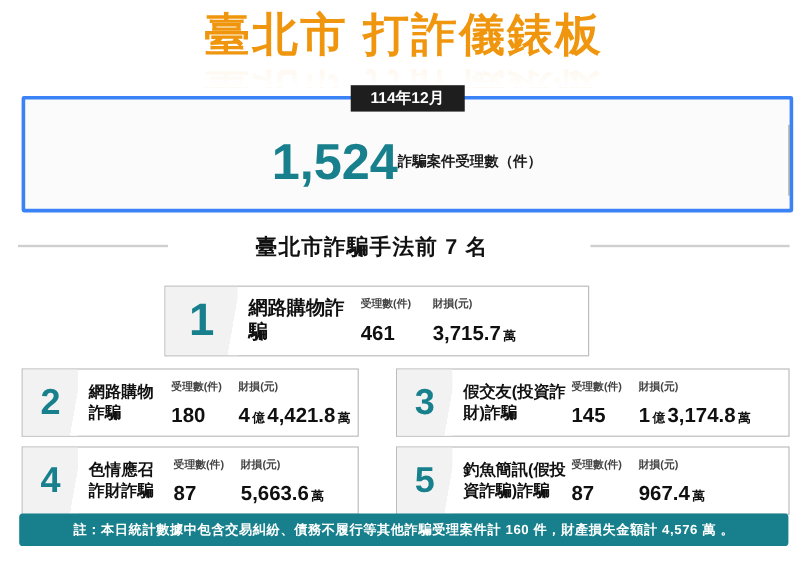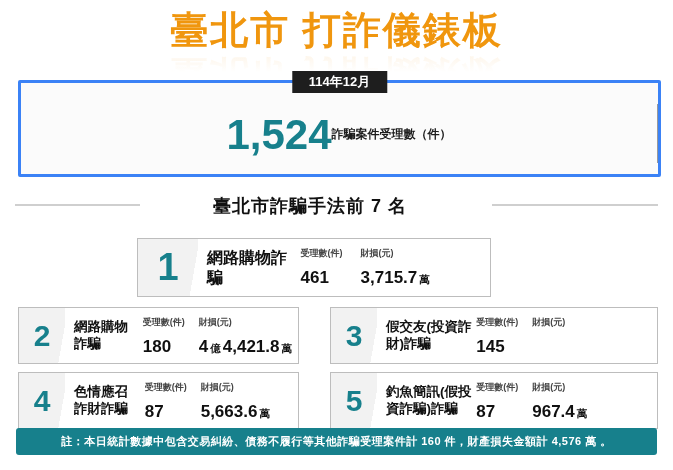--- a/index.html
+++ b/index.html
@@ -159,20 +159,21 @@
 
   <div class="fraud-card" id="card3">
     <div class="rank-box">3</div>
     <div class="card-name">假交友(投資詐財)詐騙</div>
     <div class="stat-col col-count">
       <div class="hdr">受理數(件)</div>
       <div class="val">145</div>
     </div>
     <div class="stat-col col-loss">
       <div class="hdr">財損(元)</div>
+      <div class="val"><span>1</span><span class="u">億</span><span>3,174.8</span><span class="u">萬</span></div>
     </div>
   </div>
 
   <div class="fraud-card" id="card4">
     <div class="rank-box">4</div>
     <div class="card-name">色情應召詐財詐騙</div>
     <div class="stat-col col-count">
       <div class="hdr">受理數(件)</div>
       <div class="val">87</div>
     </div>

